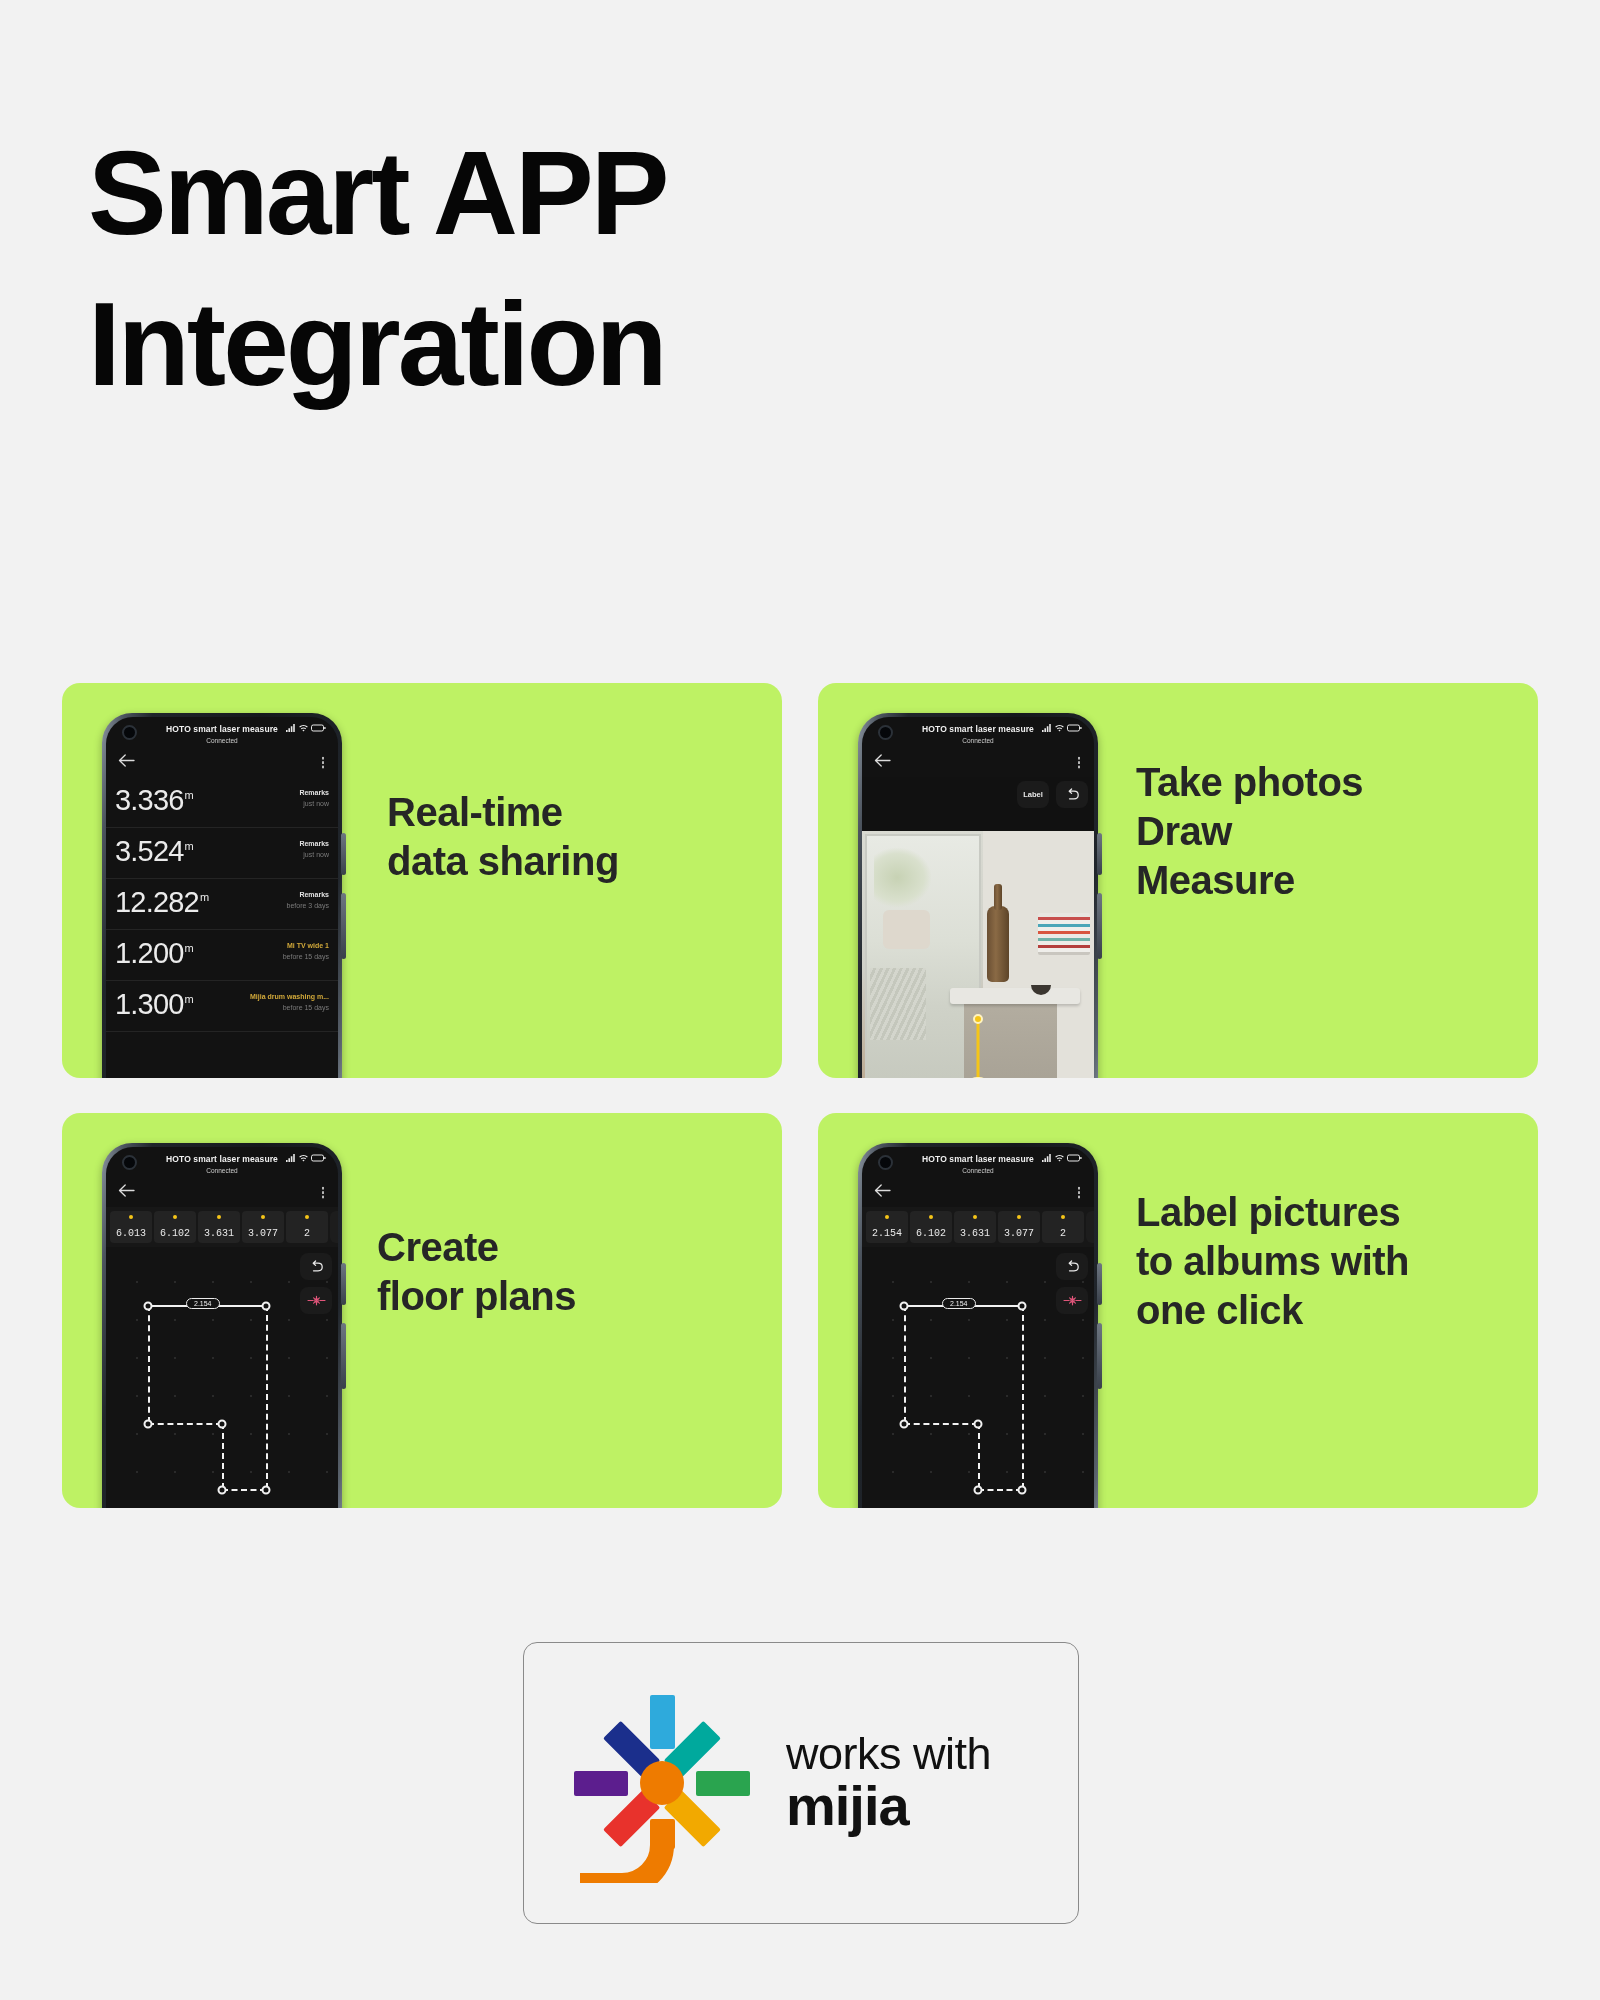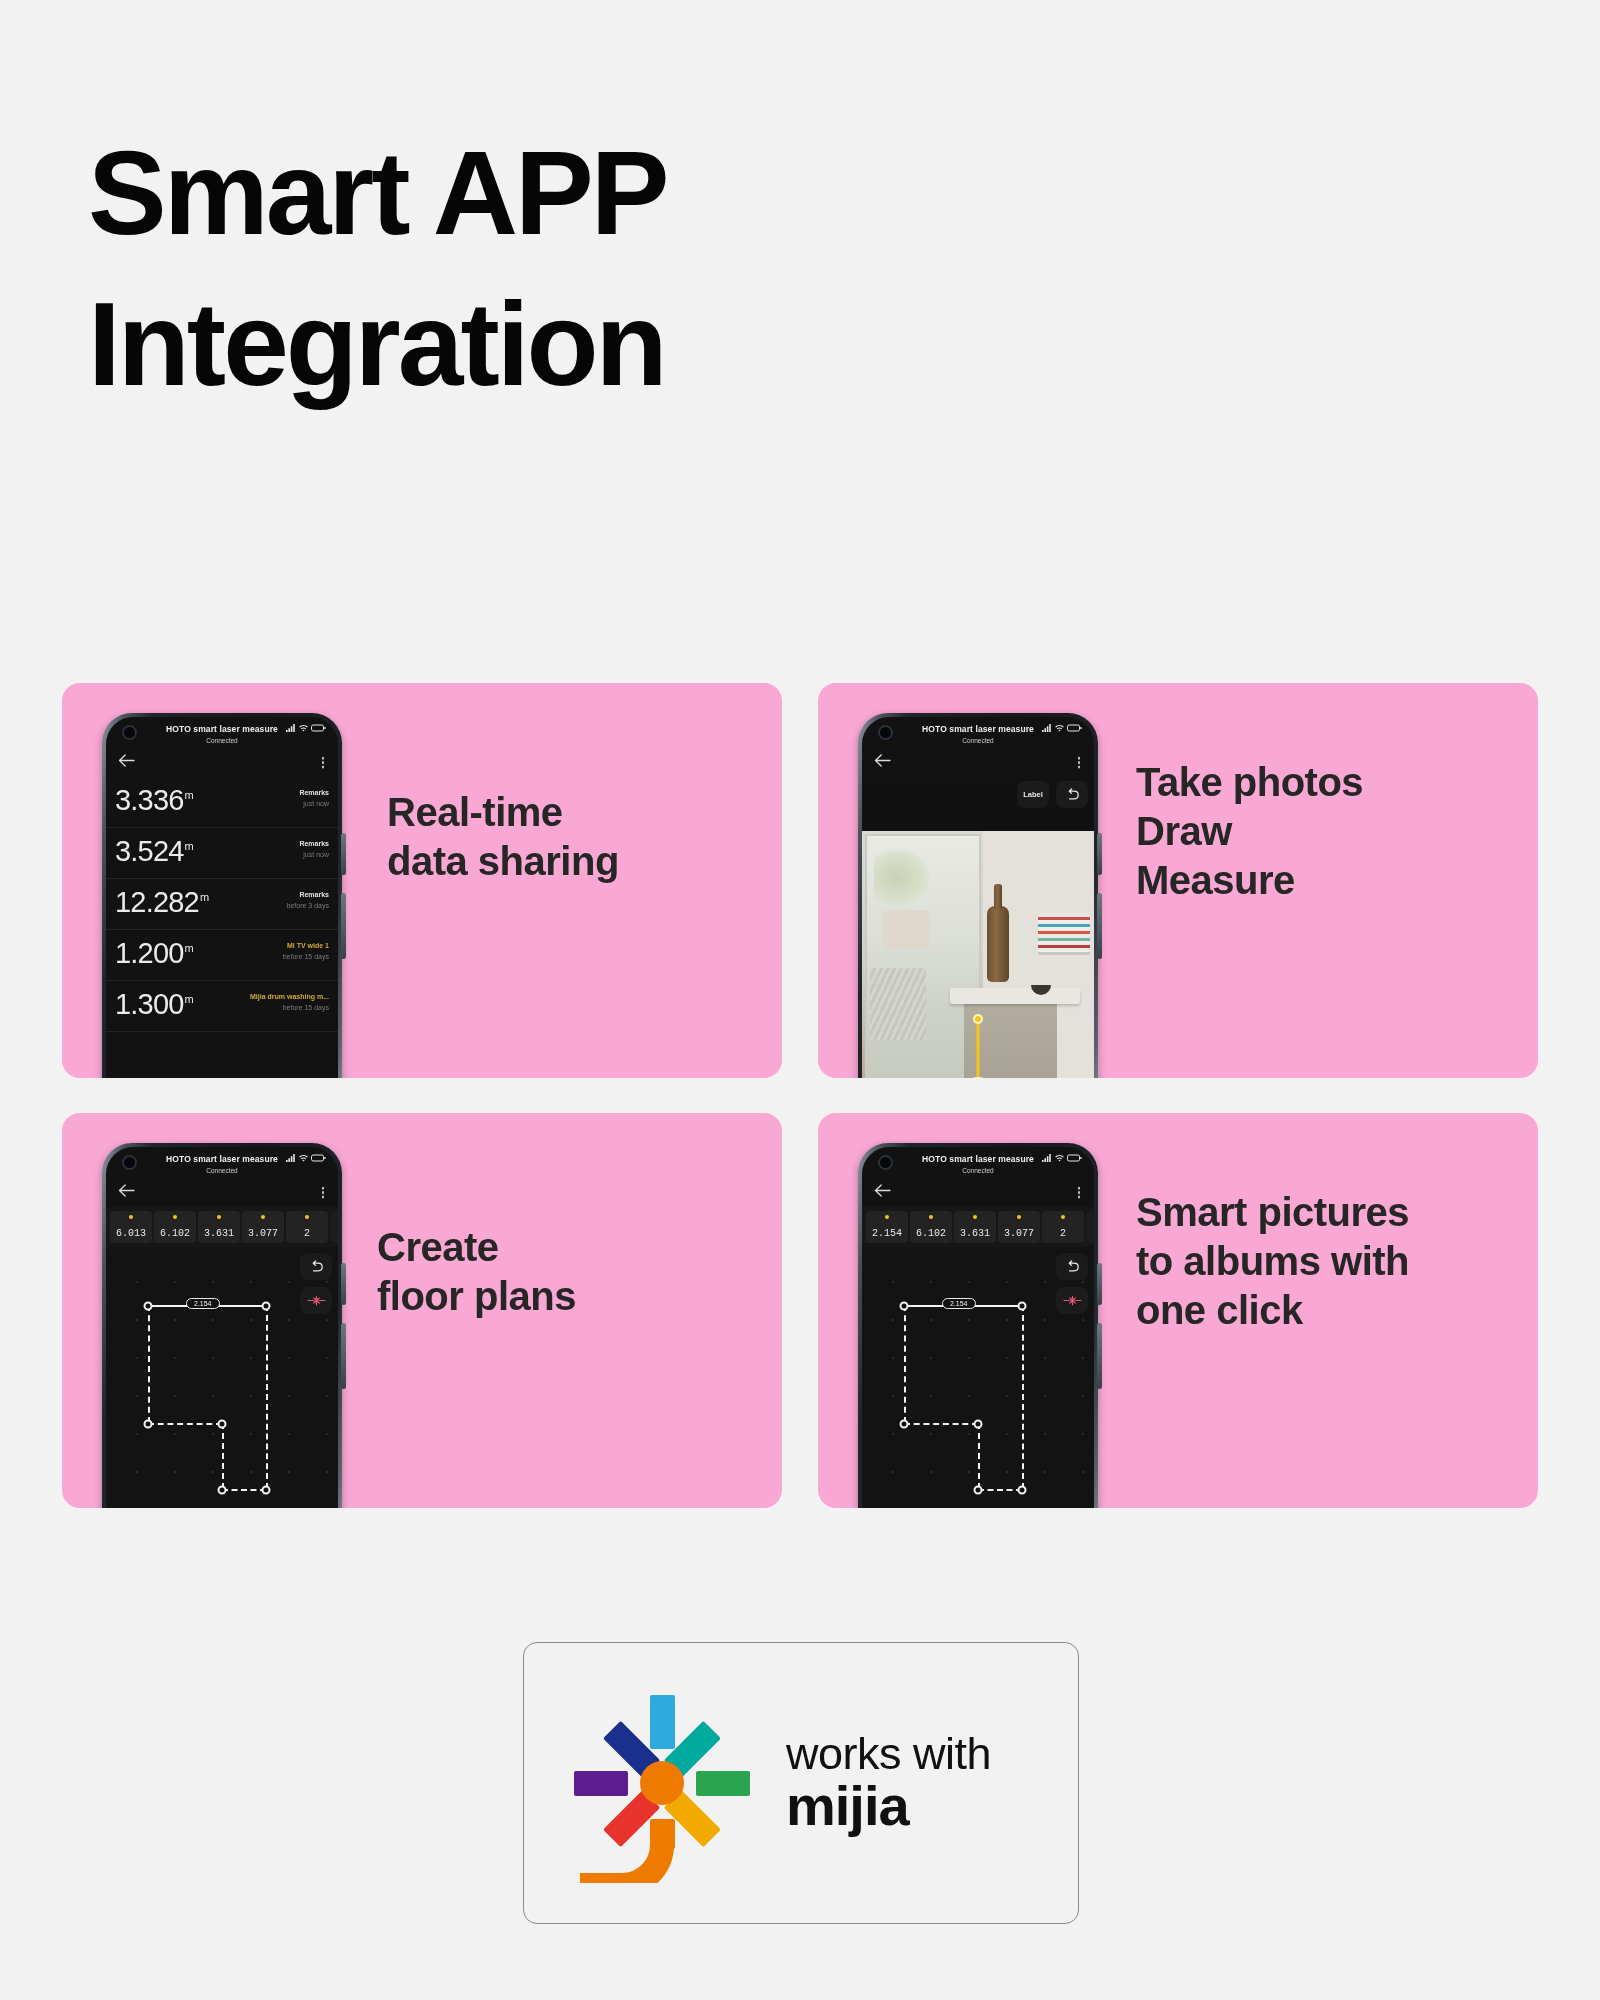--- a/index.html
+++ b/index.html
@@ -15,21 +15,21 @@
   .headline {
     position:absolute; left:88px; top:118px;
     font-size:118px; font-weight:700; letter-spacing:-3px;
     line-height:1.28; color:#060606;
   }
   .headline .l2 { display:block; }
 
   
   .card {
     position:absolute;
-    background:#f9a8d4;
+    background:#bef264;
     border-radius:18px;
     overflow:hidden;
   }
   .card.c1 { left:62px;  top:683px;  width:720px; height:395px; }
   .card.c2 { left:818px; top:683px;  width:720px; height:395px; }
   .card.c3 { left:62px;  top:1113px; width:720px; height:395px; }
   .card.c4 { left:818px; top:1113px; width:720px; height:395px; }
 
   .caption {
     position:absolute;
@@ -576,21 +576,21 @@
           <div class="fp-dot" style="left:116px; top:243px;"></div>
           <div class="fp-dot" style="left:160px; top:243px;"></div>
 
           <div class="fp-label" style="left:80px; top:51px;">2.154</div>
 
         </div>
 
       </div>
     </div>
     <div class="caption">
-      <span>Smart pictures</span>
+      <span>Label pictures</span>
       <span>to albums with</span>
       <span>one click</span>
     </div>
   </div>
 
   <div class="badge">
     <div class="mijia-mark">
       <svg width="200" height="200" viewBox="0 0 200 200">
 
         <rect x="88" y="12" width="25" height="54" rx="2" fill="#2eaadc"></rect>

